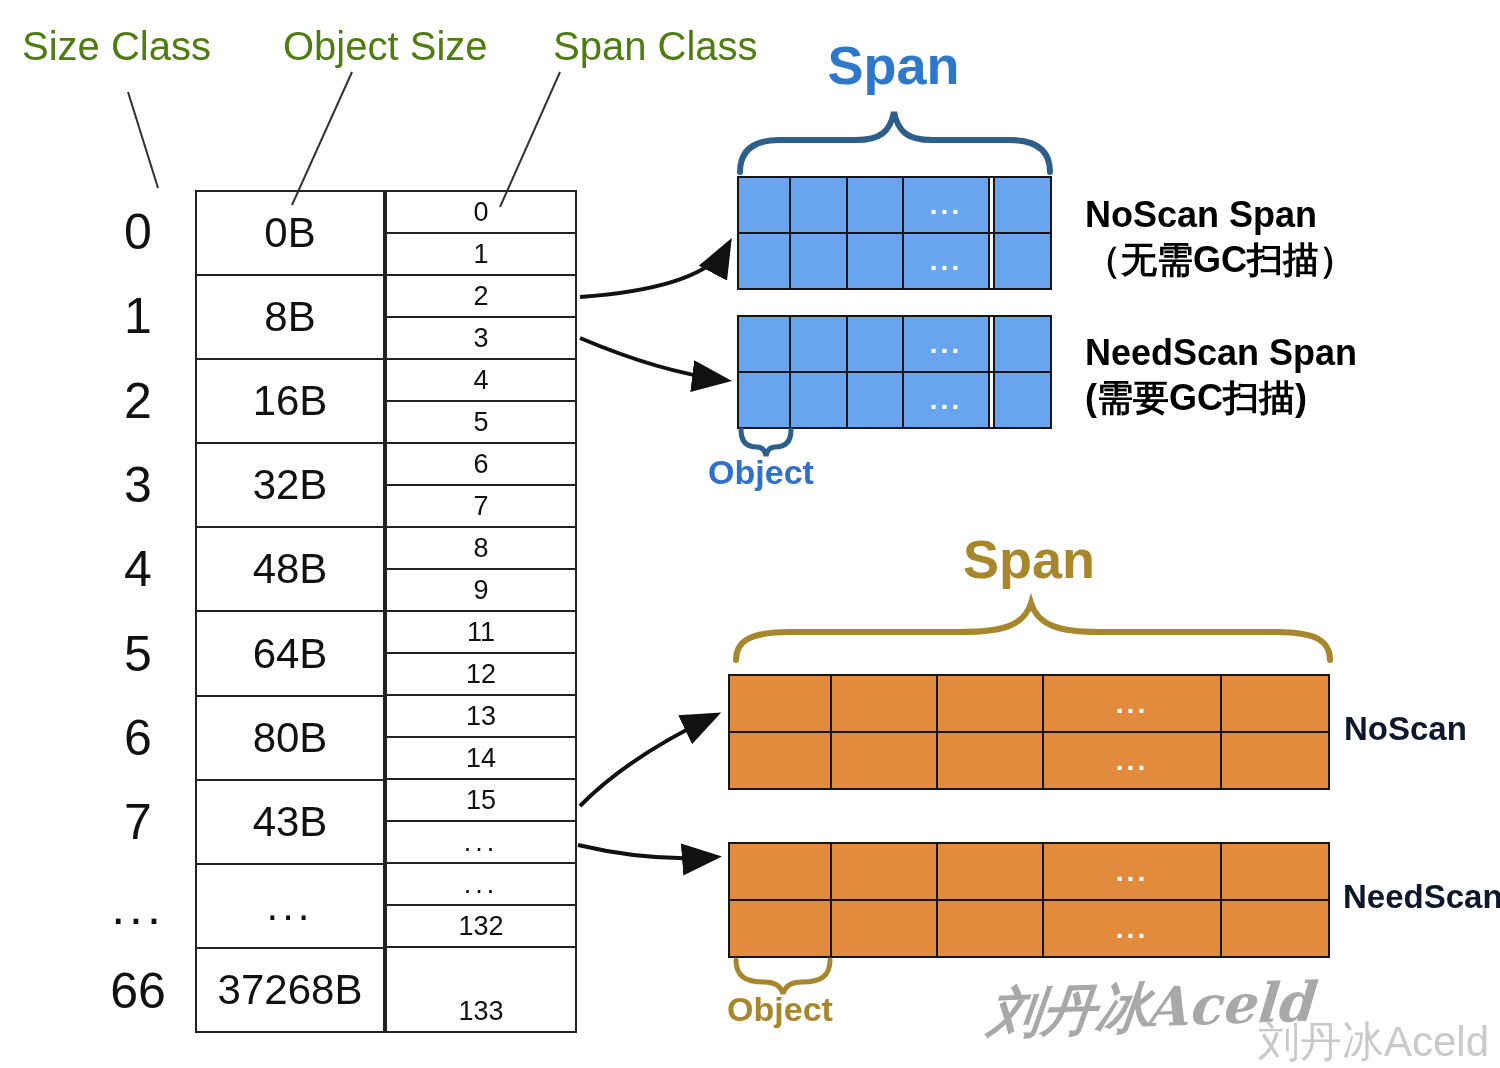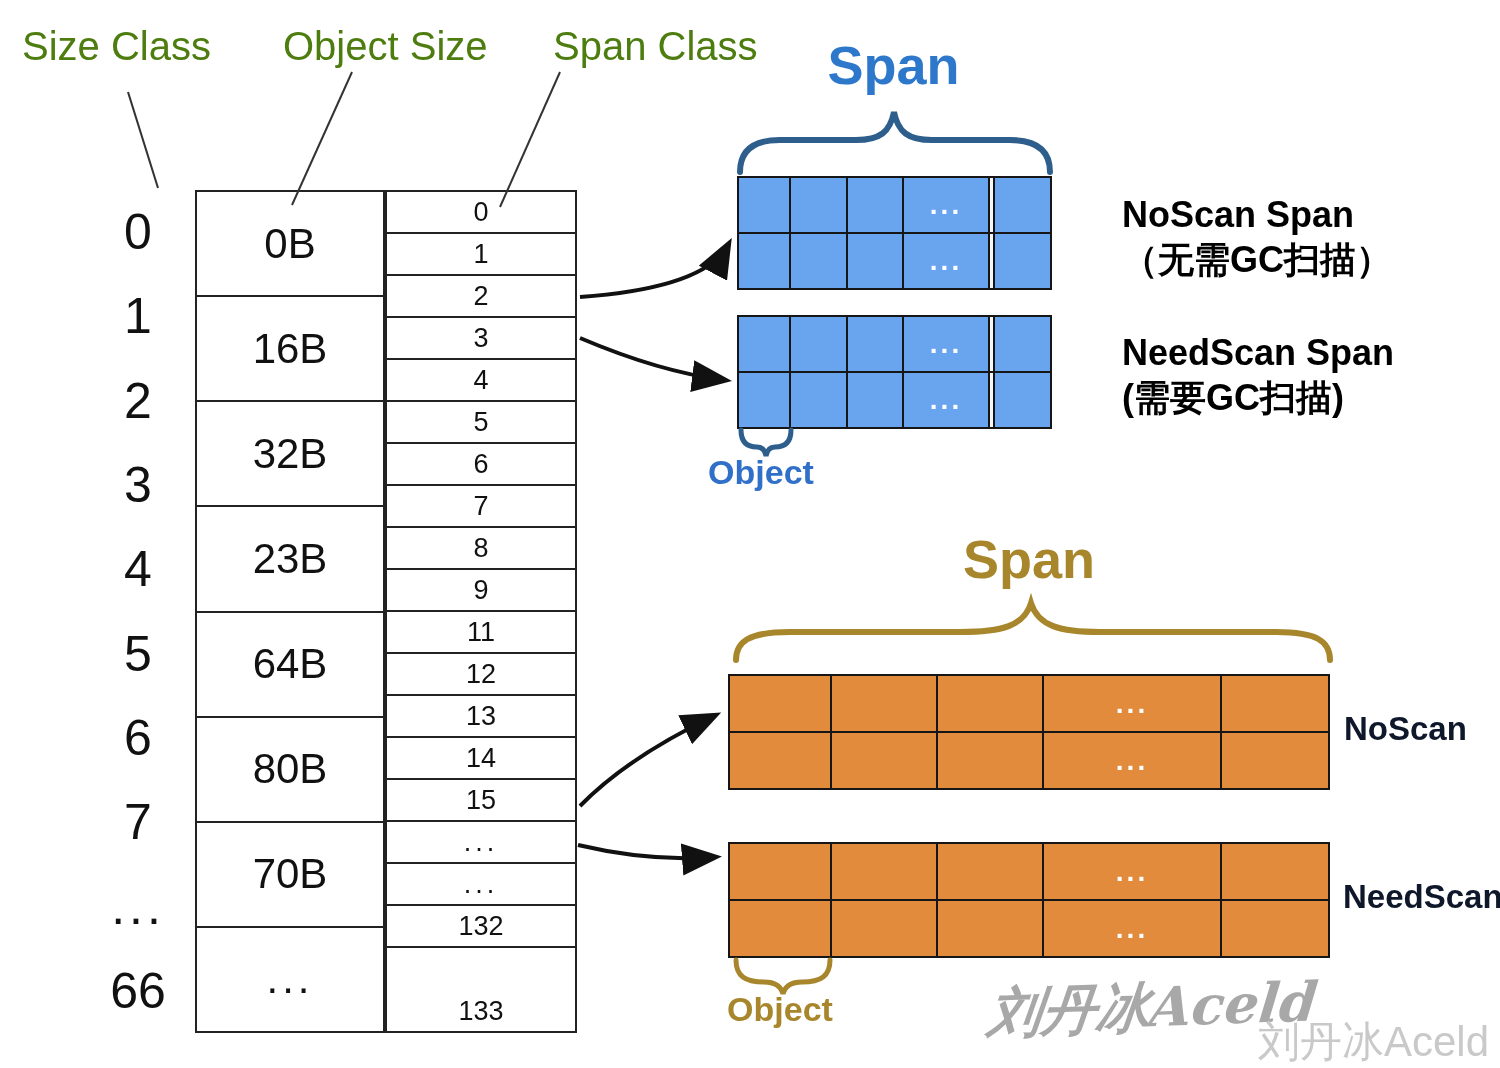--- a/index.html
+++ b/index.html
@@ -45,21 +45,21 @@
   .cell-o { background:#e28b3c; }
   .sep    { background:#f7f7f7; }
   .cell { display:flex; align-items:center; justify-content:center; }
   .dots { color:#ffffff; font-weight:bold; font-size:28px; letter-spacing:3px; }
 
   
   #blue-span-title { left:737px; top:34px; width:313px; text-align:center;
                      font-size:54px; font-weight:bold; color:#2e78cc; }
   #gold-span-title { left:728px; top:528px; width:602px; text-align:center;
                      font-size:54px; font-weight:bold; color:#a8862c; }
-  .blue-label { font-size:36px; font-weight:bold; color:#000; line-height:45px; white-space:nowrap;margin-left:37px; }
+  .blue-label { font-size:36px; font-weight:bold; color:#000; line-height:45px; white-space:nowrap; }
   #blue-label1 { left:1085px; top:192px; }
   #blue-label2 { left:1085px; top:330px; }
   .orange-label { font-size:33px; font-weight:bold; color:#0f172a; white-space:nowrap; }
   #orange-label1 { left:1344px; top:710px; }
   #orange-label2 { left:1343px; top:878px; }
   #blue-object { left:705px; top:453px; width:112px; text-align:center;
                  font-size:34px; font-weight:bold; color:#3070c8; }
   #gold-object { left:724px; top:990px; width:112px; text-align:center;
                  font-size:34px; font-weight:bold; color:#a8862c; }
 
@@ -88,27 +88,29 @@
       <div class="sc">3</div>
       <div class="sc">4</div>
       <div class="sc">5</div>
       <div class="sc">6</div>
       <div class="sc">7</div>
       <div class="sc dotspace">...</div>
       <div class="sc">66</div>
     </div>
   <div id="obj-col" class="abs">
       <div class="os">0B</div>
+      <div class="os">8B</div>
       <div class="os">16B</div>
       <div class="os">32B</div>
-      <div class="os">23B</div>
+      <div class="os">48B</div>
       <div class="os">64B</div>
       <div class="os">80B</div>
-      <div class="os">70B</div>
+      <div class="os">43B</div>
       <div class="os dotspace">...</div>
+      <div class="os">37268B</div>
     </div>
   <div id="span-col" class="abs">
       <div class="spc">0</div>
       <div class="spc">1</div>
       <div class="spc">2</div>
       <div class="spc">3</div>
       <div class="spc">4</div>
       <div class="spc">5</div>
       <div class="spc">6</div>
       <div class="spc">7</div>

